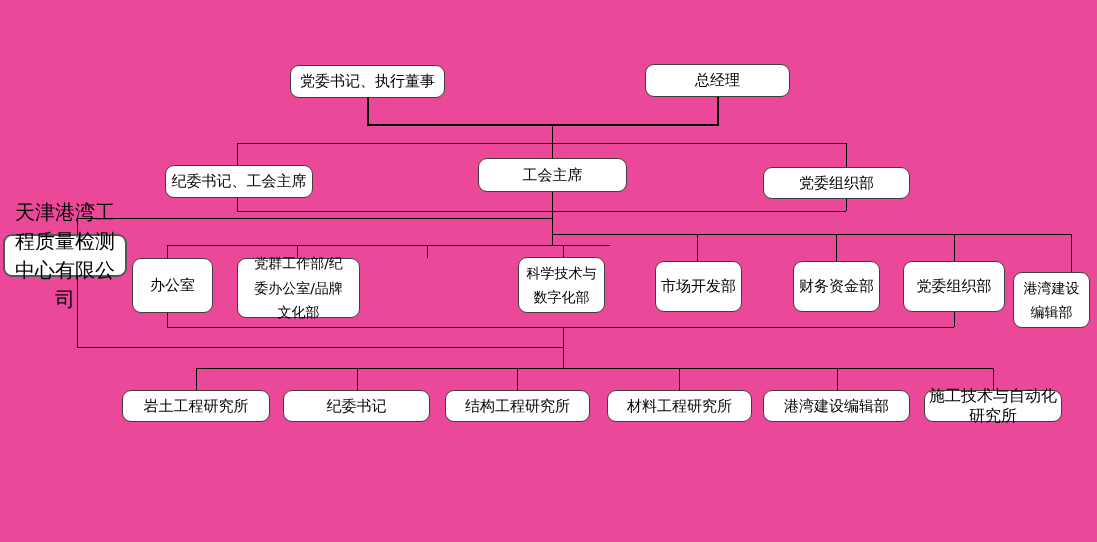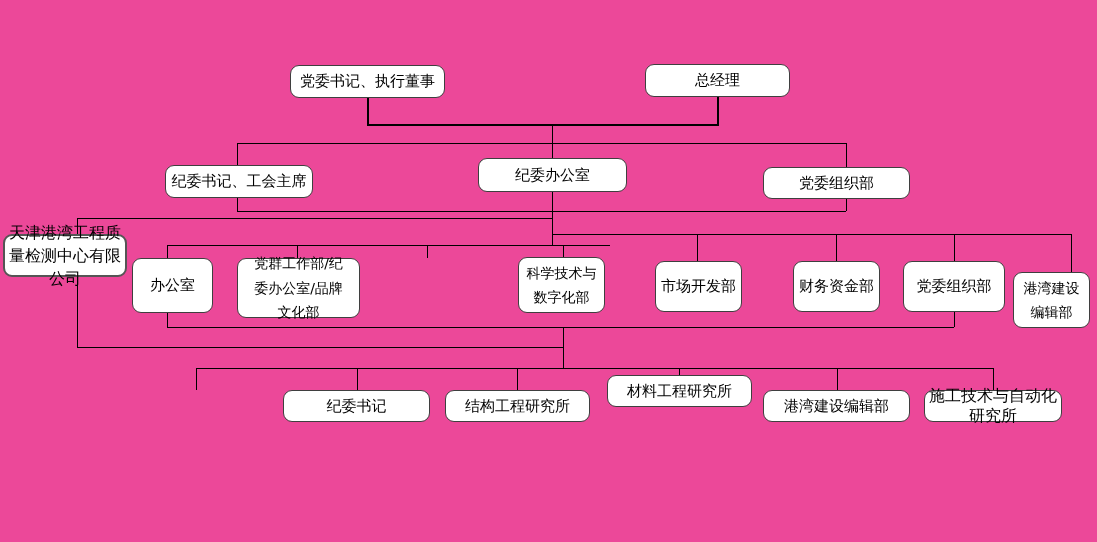--- a/index.html
+++ b/index.html
@@ -8,52 +8,53 @@
     font-family:"DejaVu Sans","Liberation Sans",sans-serif;color:#000;
   }
   .box{
     position:absolute;box-sizing:border-box;background:#fff;
     border:1.5px solid #3f3f3f;border-radius:9px;
     display:flex;align-items:center;justify-content:center;
     text-align:center;font-size:15px;line-height:1.25;
     word-break:break-all;z-index:2;
   }
   .box.multi{font-size:14px;line-height:1.75;}
-  .box.company{border-width:2px;border-color:#555;line-height:1.45;font-size:16px;}
+  .box.company{border-width:2px;border-color:#555;line-height:1.45;font-size:20px;}
   .ln{position:absolute;background:#000;z-index:1;display:block;}
   .ln.h{height:1px;}
   .ln.v{width:1px;}
   .ln.thick.h{height:2px;}
   .ln.thick.v{width:2px;}
 </style>
 </head>
 <body>
 
 <div class="canvas">
 
   <div class="box" style="left:290px;top:65px;width:155px;height:33px;">党委书记、执行董事</div>
   <div class="box" style="left:645px;top:64px;width:145px;height:33px;">总经理</div>
 
   <div class="box" style="left:165px;top:165px;width:148px;height:33px;">纪委书记、工会主席</div>
-  <div class="box" style="left:478px;top:158px;width:149px;height:34px;">纪委办公室</div>
+  <div class="box" style="left:478px;top:158px;width:149px;height:34px;">工会主席</div>
   <div class="box" style="left:763px;top:167px;width:147px;height:32px;">党委组织部</div>
 
   <div class="box company" style="left:3px;top:234px;width:124px;height:43px;padding:0 2px;">天津港湾工程质量检测中心有限公司</div>
 
   <div class="box" style="left:132px;top:258px;width:81px;height:55px;">办公室</div>
   <div class="box multi" style="left:237px;top:258px;width:123px;height:60px;padding:16px;">党群工作部/纪委办公室/品牌文化部</div>
   <div class="box multi" style="left:518px;top:257px;width:87px;height:56px;padding:0 2px;">科学技术与数字化部</div>
   <div class="box" style="left:655px;top:261px;width:87px;height:51px;">市场开发部</div>
   <div class="box" style="left:793px;top:261px;width:87px;height:51px;">财务资金部</div>
   <div class="box" style="left:903px;top:261px;width:102px;height:51px;">党委组织部</div>
   <div class="box multi" style="left:1013px;top:272px;width:77px;height:56px;padding:0 3px;">港湾建设编辑部</div>
 
+  <div class="box" style="left:122px;top:390px;width:148px;height:32px;">岩土工程研究所</div>
   <div class="box" style="left:283px;top:390px;width:147px;height:32px;">纪委书记</div>
   <div class="box" style="left:445px;top:390px;width:145px;height:32px;">结构工程研究所</div>
-  <div class="box" style="left:607px;top:375px;width:145px;height:32px;">材料工程研究所</div>
+  <div class="box" style="left:607px;top:390px;width:145px;height:32px;">材料工程研究所</div>
   <div class="box" style="left:763px;top:390px;width:147px;height:32px;">港湾建设编辑部</div>
   <div class="box" style="left:924px;top:390px;width:138px;height:32px;font-size:16px;">施工技术与自动化研究所</div>
 
   <i class="ln v thick" style="left:367px;top:98px;height:26px;"></i>
   <i class="ln v thick" style="left:717px;top:97px;height:27px;"></i>
   <i class="ln h thick" style="left:367px;top:124px;width:352px;"></i>
   <i class="ln v" style="left:552px;top:124px;height:34px;"></i>
   <i class="ln h" style="left:237px;top:143px;width:609px;"></i>
   <i class="ln v" style="left:237px;top:143px;height:22px;"></i>
   <i class="ln v" style="left:846px;top:143px;height:24px;"></i>

